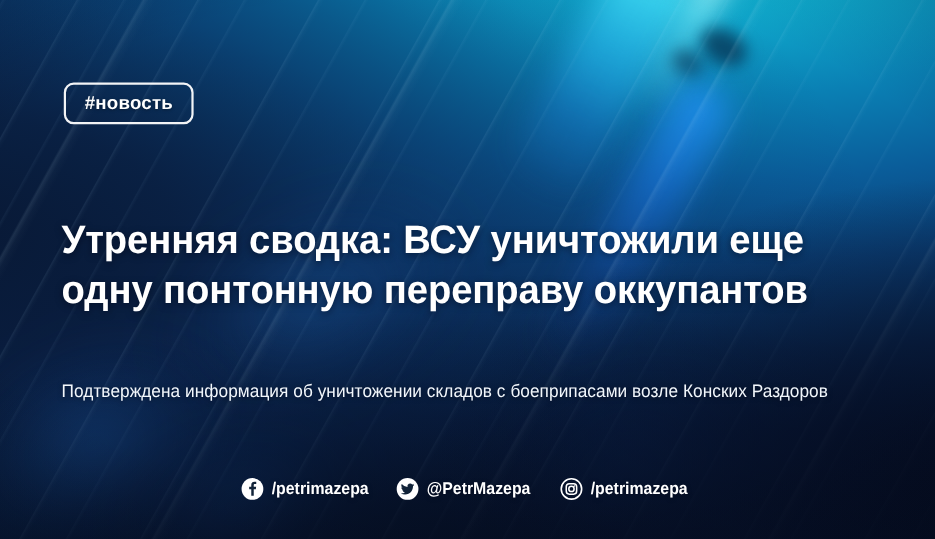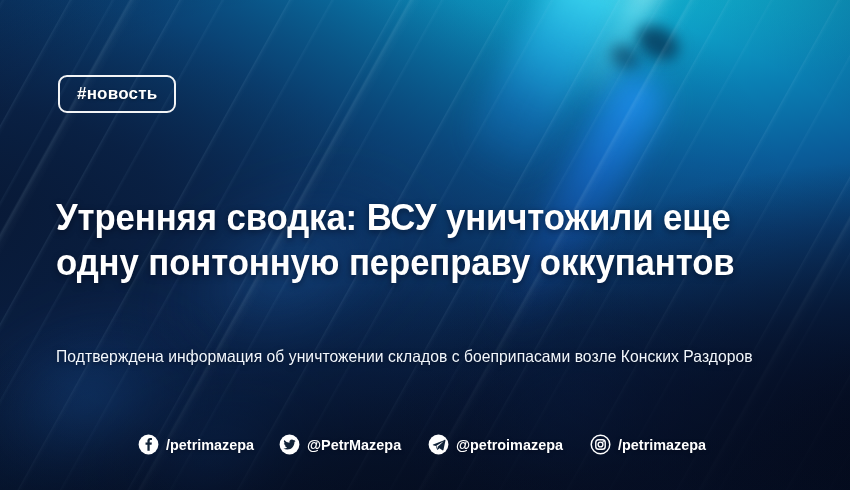--- a/index.html
+++ b/index.html
@@ -284,29 +284,20 @@
       <a class="social-item">
         <span class="social-icon">
           <svg viewBox="0 0 24 24" width="21" height="21" aria-hidden="true">
             <circle cx="12" cy="12" r="11.3" fill="#ffffff"></circle>
             <path d="M19.1 7.72c-.52.24-1.08.4-1.67.47.6-.37 1.06-.95 1.28-1.64-.56.34-1.18.58-1.84.72a2.88 2.88 0 0 0-4.92 2.66 8.2 8.2 0 0 1-5.95-3.06 2.9 2.9 0 0 0 .9 3.86c-.48-.01-.93-.15-1.32-.37v.04c0 1.4.99 2.57 2.3 2.83-.24.07-.5.1-.76.1-.19 0-.37-.02-.54-.05a2.89 2.89 0 0 0 2.69 2.02 5.78 5.78 0 0 1-4.27 1.2 8.15 8.15 0 0 0 4.43 1.31c5.31 0 8.22-4.46 8.22-8.33v-.38c.57-.41 1.05-.92 1.44-1.5z" fill="#112338"></path>
           </svg>
         </span>
         <span class="social-handle">@PetrMazepa</span>
       </a>
 
-      <a class="social-item">
-        <span class="social-icon">
-          <svg viewBox="0 0 24 24" width="21" height="21" aria-hidden="true">
-            <circle cx="12" cy="12" r="11.3" fill="#ffffff"></circle>
-            <path d="M18.4 7.1 5.9 11.9c-.68.27-.67.65-.12.82l3.2 1 1.24 3.8c.15.42.08.58.52.58.34 0 .49-.15.68-.34l1.63-1.59 3.4 2.51c.62.35 1.07.17 1.23-.58l2.22-10.47c.22-.92-.35-1.33-.95-1.06zM9.6 13.4l7.35-4.64c.37-.22.7-.1.43.15l-6.3 5.68-.24 2.62-1.24-3.81z" fill="#112338"></path>
-          </svg>
-        </span>
-        <span class="social-handle">@petroimazepa</span>
-      </a>
 
       <a class="social-item">
         <span class="social-icon">
           <svg viewBox="0 0 24 24" width="21" height="21" aria-hidden="true">
             <circle cx="12" cy="12" r="10.6" fill="none" stroke="#ffffff" stroke-width="1.7"></circle>
             <rect x="6.6" y="6.6" width="10.8" height="10.8" rx="3.2" ry="3.2" fill="none" stroke="#ffffff" stroke-width="1.6"></rect>
             <circle cx="12" cy="12" r="2.75" fill="none" stroke="#ffffff" stroke-width="1.6"></circle>
             <circle cx="15.1" cy="8.95" r="0.85" fill="#ffffff"></circle>
           </svg>
         </span>

